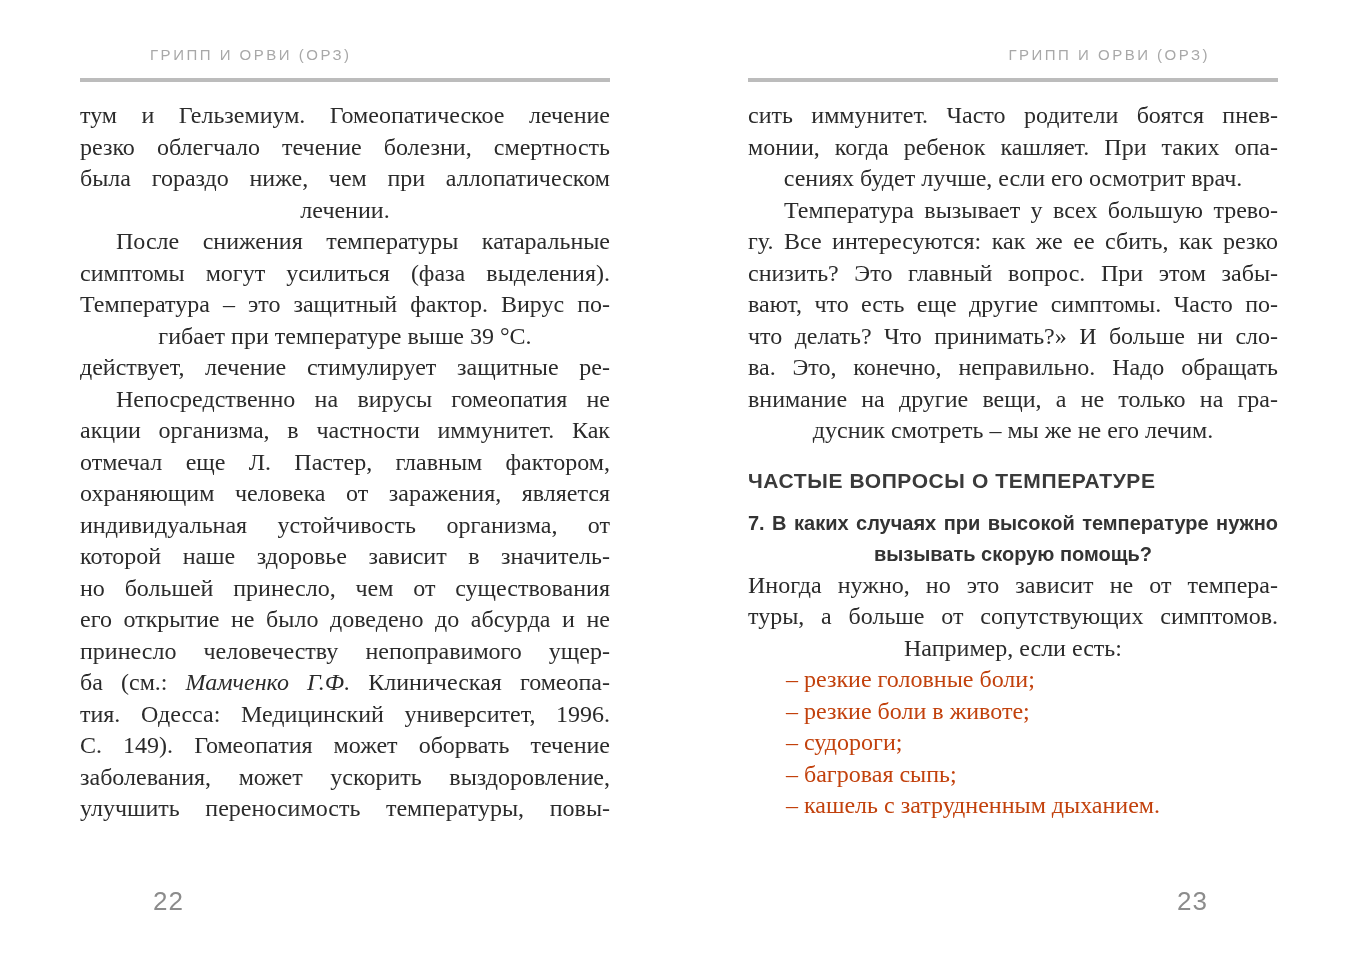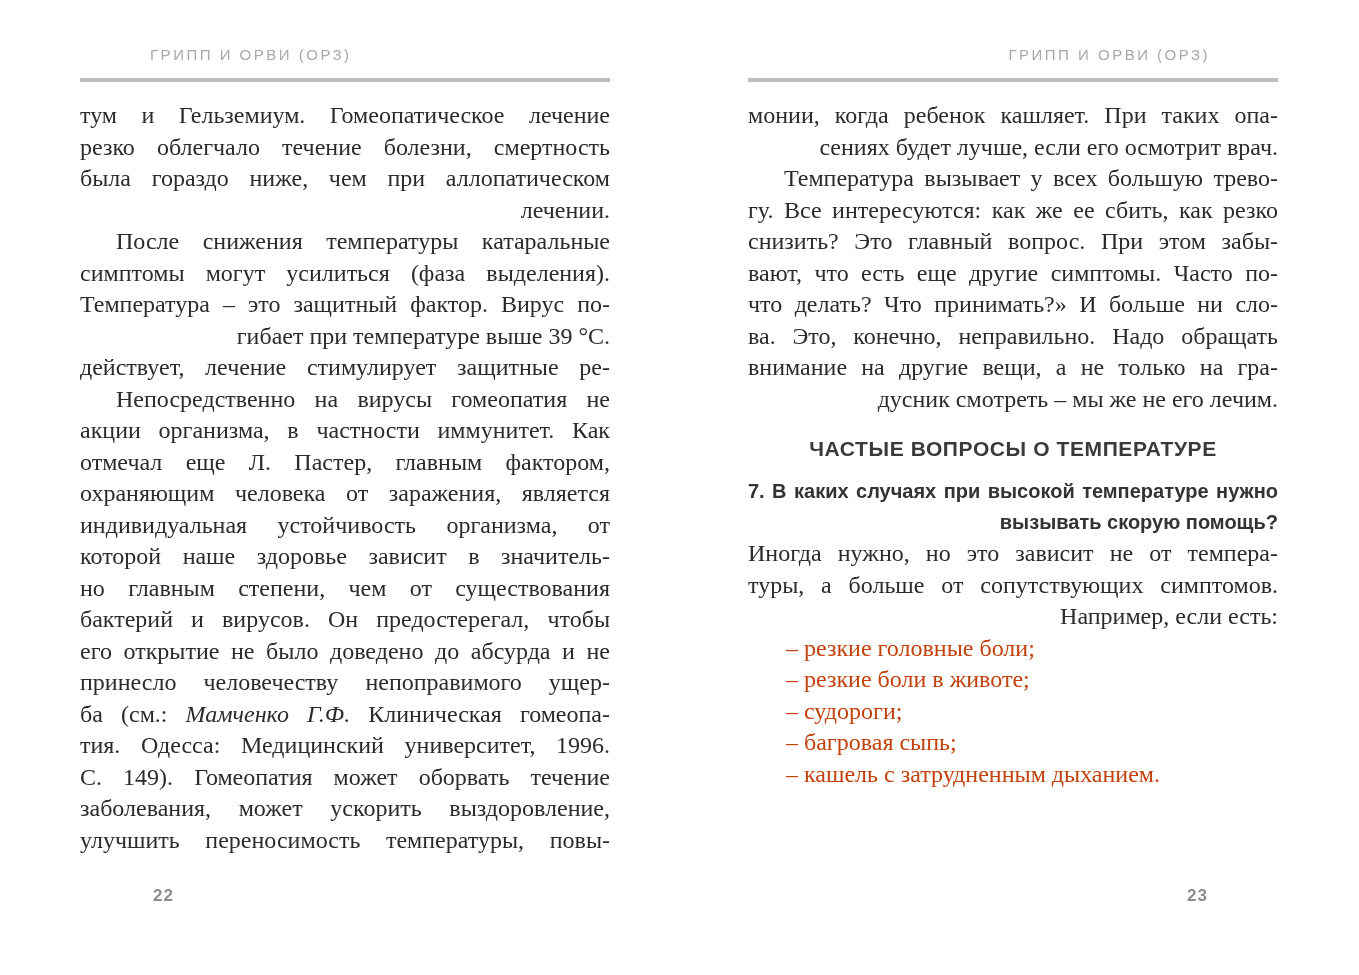--- a/index.html
+++ b/index.html
@@ -25,49 +25,49 @@
 
   .header-rule {
     position: absolute; top: 78px; left: 0; right: 0;
     height: 4px; background: #bcbcbc;
   }
 
   .page-body { position: absolute; top: 100px; left: 0; width: 530px; }
 
   .line {
     font-size: 24px; line-height: 31.5px; color: #2b2b2b;
-    text-align: right;
+    text-align: center;
   }
   .line.j { text-align: justify; text-align-last: justify; }
   .line.indent1 { text-indent: 36px; }
 
   .para { margin: 0; }
 
   .section-heading {
     font-family: "Liberation Sans", sans-serif;
     font-weight: bold; font-size: 21px; color: #3a3a3a;
-    letter-spacing: 0.6px; text-align: center;
+    letter-spacing: 0.6px; 
     margin: 22px 0 15px 0;
   }
 
   .subheading .line {
     font-family: "Liberation Sans", sans-serif;
     font-weight: bold; font-size: 20px; line-height: 31px;
     color: #333333;
   }
 
   .list-item {
     font-size: 24px; line-height: 31.5px; color: #c2410c;
     padding-left: 38px;
   }
 
   .page-number {
     position: absolute; top: 886px;
     font-family: "Liberation Sans", sans-serif;
-    font-weight: bold; font-size: 17px;
+    font-weight: normal; font-size: 26px;
     color: #8c8c8c; letter-spacing: 1px;
   }
   .left  .page-number { left: 73px; }
   .right .page-number { right: 70px; }
 
   i { font-style: italic; }
 </style>
 </head>
 <body>
 
@@ -88,39 +88,39 @@
         <div class="line">гибает при температуре выше 39 °С.</div>
       </div>
       <div class="para">
         <div class="line j">действует, лечение стимулирует защитные ре-</div>
         <div class="line j indent1">Непосредственно на вирусы гомеопатия не</div>
         <div class="line j">акции организма, в частности иммунитет. Как</div>
         <div class="line j">отмечал еще Л. Пастер, главным фактором,</div>
         <div class="line j">охраняющим человека от заражения, является</div>
         <div class="line j">индивидуальная устойчивость организма, от</div>
         <div class="line j">которой наше здоровье зависит в значитель-</div>
-        <div class="line j">но главным степени, чем от существования</div>
-        <div class="line j">бактерий и вирусов. Он предостерегал, чтобы</div>
+        <div class="line j">но большей принесло, чем от существования</div>
         <div class="line j">его открытие не было доведено до абсурда и не</div>
         <div class="line j">принесло человечеству непоправимого ущер-</div>
         <div class="line j"><span>ба (см.: </span><i>Мамченко Г.Ф.</i><span> Клиническая гомеопа-</span></div>
         <div class="line j">тия. Одесса: Медицинский университет, 1996.</div>
         <div class="line j">С. 149). Гомеопатия может оборвать течение</div>
         <div class="line j">заболевания, может ускорить выздоровление,</div>
         <div class="line j">улучшить переносимость температуры, повы-</div>
       </div>
     </div>
   <div class="page-number">22</div>
 </div>
 
 <div class="page right">
   <div class="running-header">ГРИПП И ОРВИ (ОРЗ)</div>
   <div class="header-rule"></div>
   <div class="page-body">
       <div class="para">
+        <div class="line j">сить иммунитет. Часто родители боятся пнев-</div>
         <div class="line j">монии, когда ребенок кашляет. При таких опа-</div>
         <div class="line">сениях будет лучше, если его осмотрит врач.</div>
       </div>
       <div class="para">
         <div class="line j indent1">Температура вызывает у всех большую трево-</div>
         <div class="line j">гу. Все интересуются: как же ее сбить, как резко</div>
         <div class="line j">снизить? Это главный вопрос. При этом забы-</div>
         <div class="line j">вают, что есть еще другие симптомы. Часто по-</div>
         <div class="line j">что делать? Что принимать?» И больше ни сло-</div>
         <div class="line j">ва. Это, конечно, неправильно. Надо обращать</div>

